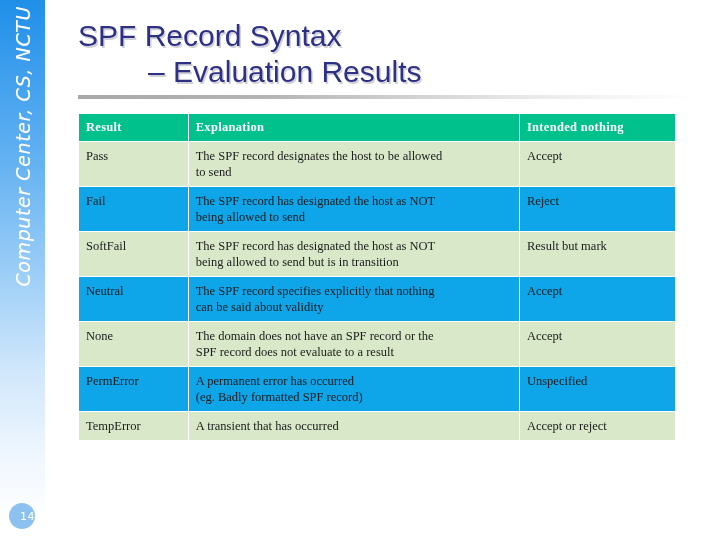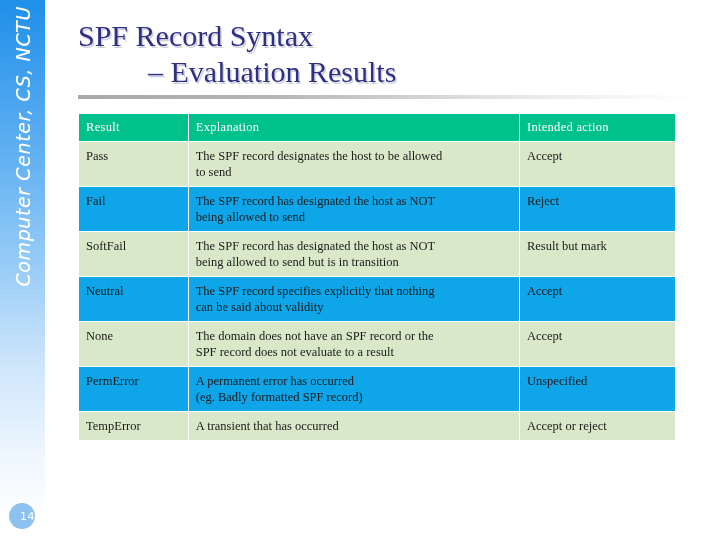--- a/index.html
+++ b/index.html
@@ -84,21 +84,21 @@
 
   
   #title-block {
     position: absolute;
     left: 78px;
     top: 18px;
     width: 600px;
   }
   .title-line {
     color: #2e3084;
-    font-family: Liberation Serif, serif;
+    font-family: Liberation Sans, sans-serif;
     font-size: 30px;
     line-height: 36px;
     white-space: nowrap;
     text-shadow: 1.5px 1.5px 0.5px rgba(150,150,170,0.45);
   }
   .title-line.second {
     padding-left: 70px;
   }
   #title-rule {
     position: absolute;
@@ -131,21 +131,21 @@
     padding: 6px 8px 6px 7px;
     vertical-align: top;
     font-family: "Liberation Serif", "DejaVu Serif", serif;
     font-size: 12.5px;
     line-height: 16px;
     text-align: left;
   }
   #results-table thead th {
     background: #00c08c;
     color: #ffffff;
-    font-weight: normal;
+    font-weight: bold;
     font-size: 12.5px;
     letter-spacing: 0.3px;
     padding-top: 5px;
     padding-bottom: 5px;
     height: 17px;
   }
   #results-table tbody tr.row-dark td {
     background: #d8e8c8;
     color: #1b1b1b;
     margin-top: 20px;
@@ -182,21 +182,21 @@
   <table id="results-table">
     <colgroup>
       <col class="col-result">
       <col class="col-expl">
       <col class="col-action">
     </colgroup>
     <thead>
       <tr>
         <th>Result</th>
         <th>Explanation</th>
-        <th>Intended action</th>
+        <th>Intended nothing</th>
       </tr>
     </thead>
     <tbody id="results-body">
         <tr class="row-dark">
           <td>Pass</td>
           <td class="cell-multiline">The SPF record designates the host to be allowed
 to send</td>
           <td>Accept</td>
         </tr>
         <tr class="row-light">

